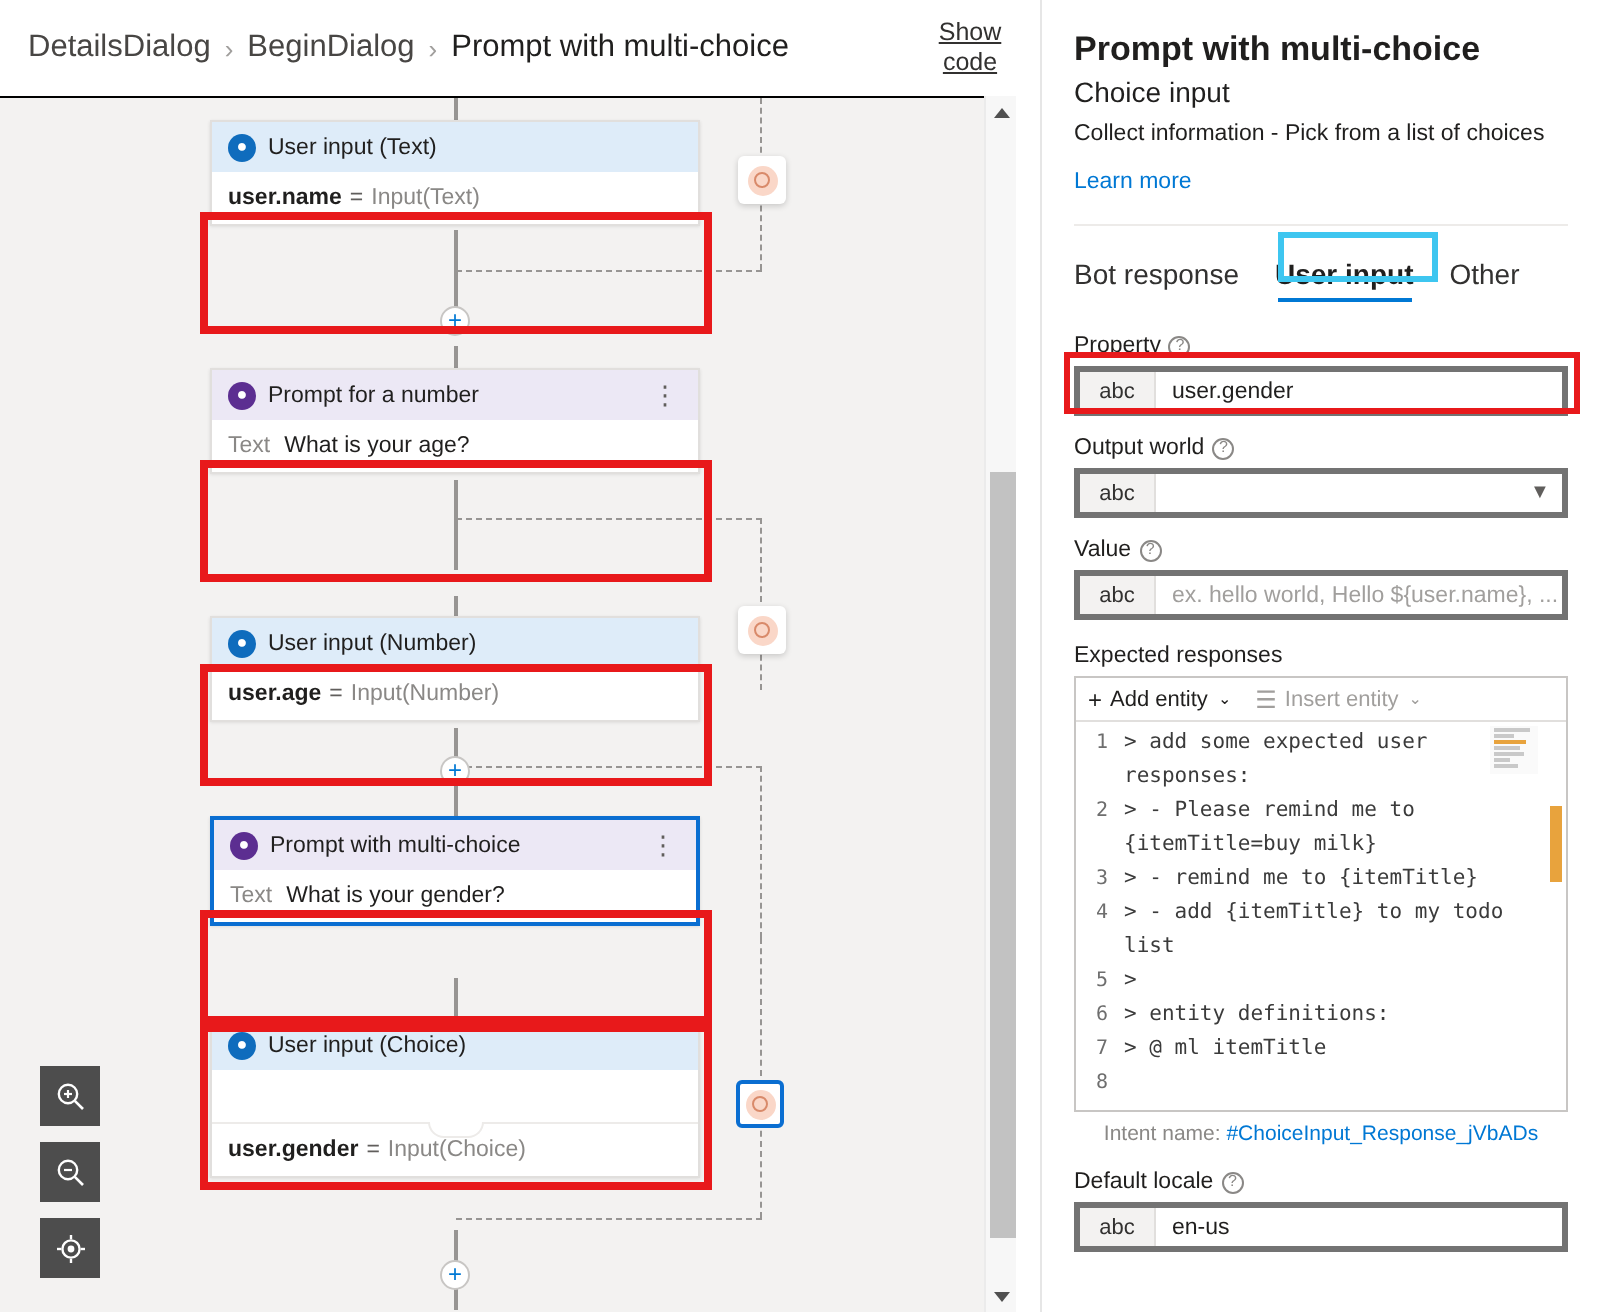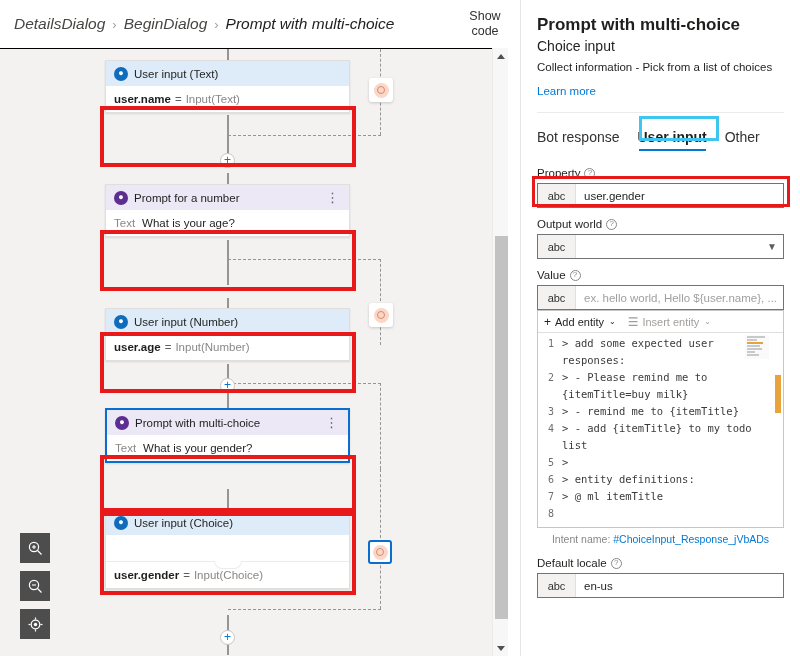--- a/index.html
+++ b/index.html
@@ -17,21 +17,21 @@
   #left-pane {
     position: absolute; left:0; top:0; width:520px; height:656px;
     background:#ffffff; overflow:hidden;
   }
   #breadcrumb-bar {
     position:absolute; left:0; top:0; width:520px; height:48px;
     background:#fff; display:flex; align-items:center;
     padding-left:14px; padding-right:8px;
   }
   #breadcrumb { display:flex; align-items:center; font-size:15.5px; color:#3b3a39; white-space:nowrap; }
-  #breadcrumb .crumb { color:#484644;font-style:italic; }
+  #breadcrumb .crumb { color:#484644; }
   #breadcrumb .crumb.last { color:#201f1e; }
   #breadcrumb .sep { color:#a19f9d; margin:0 7px; font-size:13px; }
   #show-code {
     position:absolute; right:12px; top:9px;
     font-size:12.5px; line-height:15px; color:#323130; text-align:center;
     cursor:pointer; width:46px;
   }
 
   
   #canvas {
@@ -190,21 +190,21 @@
     display:flex; align-items:center;
   }
   .info-ico {
     display:inline-flex; align-items:center; justify-content:center;
     width:11px; height:11px; border-radius:50%;
     border:1px solid #8a8886; color:#8a8886;
     font-size:8px; line-height:1; margin-left:4px;
   }
   .input-row {
     display:flex; align-items:stretch; height:25px;
-    border:1px solid #737373; background:#fff;
+    border:3px solid #737373; background:#fff;
   }
   .abc-tag {
     flex:0 0 38px; background:#f3f2f1; border-right:1px solid #e1dfdd;
     display:flex; align-items:center; justify-content:center;
     font-size:11px; color:#323130;
   }
   .input-val {
     flex:1 1 auto; display:flex; align-items:center;
     padding:0 8px; font-size:11.5px; color:#201f1e;
     overflow:hidden; white-space:nowrap;
@@ -259,21 +259,21 @@
   <div id="left-pane">
 
     <div id="breadcrumb-bar">
       <div id="breadcrumb">
         <span class="crumb">DetailsDialog</span>
         <span class="sep">›</span>
         <span class="crumb">BeginDialog</span>
         <span class="sep">›</span>
         <span class="crumb last">Prompt with multi-choice</span>
       </div>
-      <div id="show-code" style="white-space:pre-line;">Show
+      <div id="show-code" style="white-space:pre-line;text-decoration:underline;">Show
 code</div>
     </div>
 
     <div id="canvas">
       <div id="canvas-inner">
 
         <div class="trunk" style="top:0px;height:12px;"></div>
         <div class="trunk" style="top:66px;height:44px;"></div>
         <div class="trunk" style="top:124px;height:30px;"></div>
         <div class="arrowhead" style="left:223px;top:151px;"></div>
@@ -469,20 +469,21 @@
         <div class="field-label">
           <span>Value</span>
           <span class="info-ico">?</span>
         </div>
         <div class="input-row">
           <span class="abc-tag">abc</span>
           <span class="input-val placeholder">ex. hello world, Hello ${user.name}, ...</span>
         </div>
       </div>
 
+      <div id="er-label">Expected responses</div>
       <div id="er-box">
         <div id="er-toolbar">
           <div class="er-tool">
             <span class="ti">+</span>
             <span>Add entity</span>
             <span class="tc">⌄</span>
           </div>
           <div class="er-tool disabled">
             <span class="ti">☰</span>
             <span>Insert entity</span>

